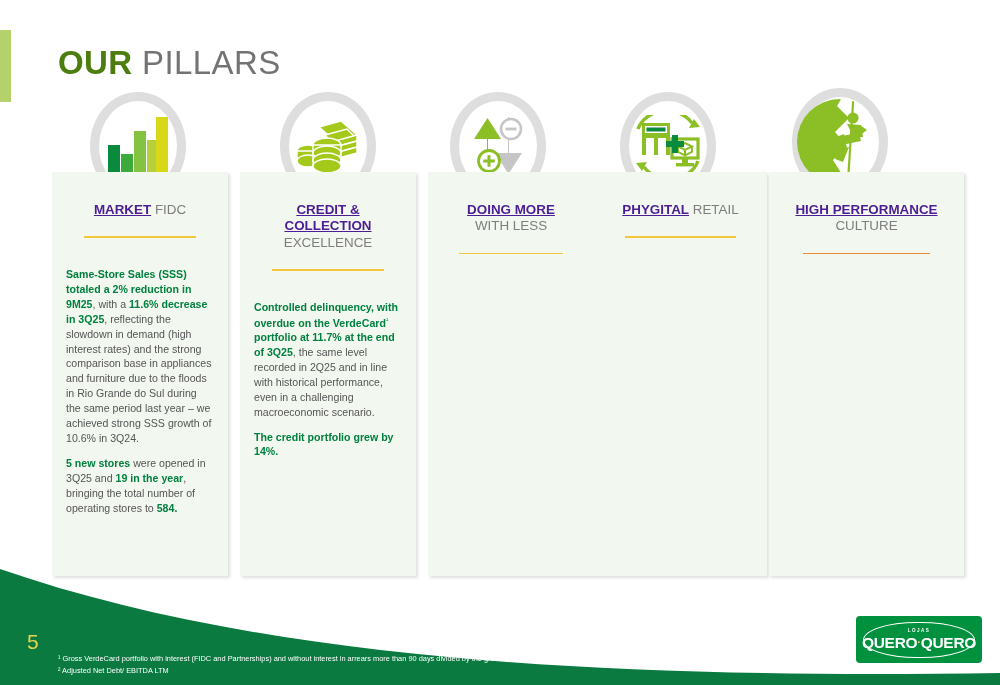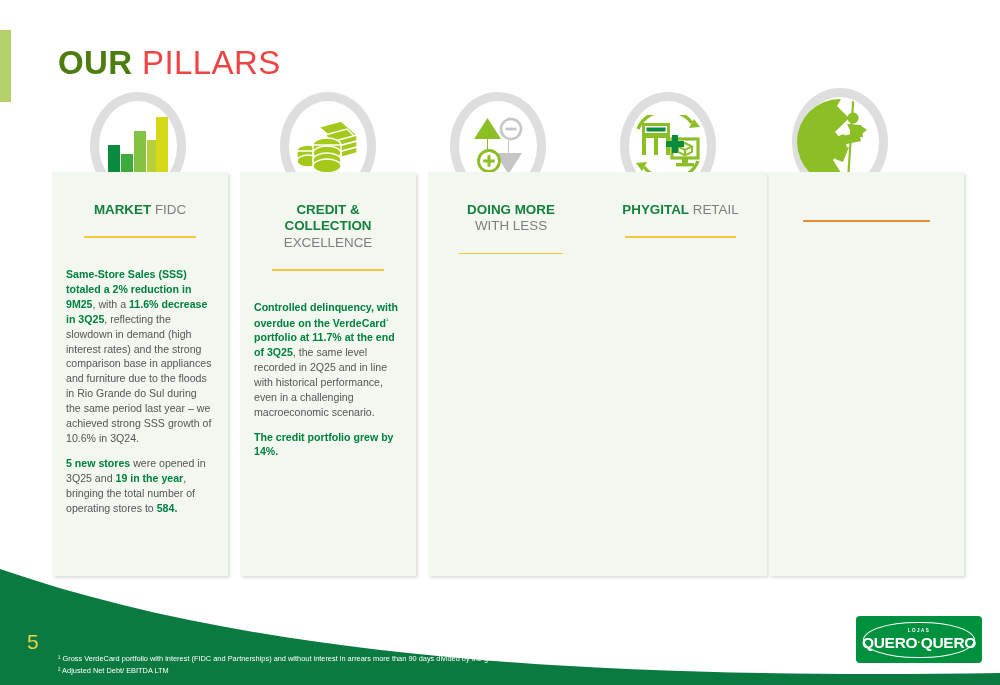--- a/index.html
+++ b/index.html
@@ -25,21 +25,21 @@
 
   
   .title {
     position: absolute;
     left: 58px; top: 44px;
     font-size: 33px;
     letter-spacing: 0.4px;
     white-space: nowrap;
   }
   .title .t-bold { font-weight: bold; color: #4d7c0f; }
-  .title .t-light { font-weight: normal; color: #ef4444; }
+  .title .t-light { font-weight: normal; color: #737373; }
 
   
   .swoosh {
     position: absolute;
     left: 0; bottom: 0;
     width: 1000px; height: 130px;
   }
 
   
   .page-num {
@@ -105,21 +105,21 @@
   .card.c1 { left: 188px; width: 176px; }
   .card.c2 { left: 376px; width: 166px; }
   .card.c3 { left: 542px; width: 173px; height: 404px; }
   .card.c4 { left: 717px; width: 195px; height: 404px; }
 
   .card-title {
     text-align: center;
     line-height: 1.22;
     font-size: 13.4px;
   }
-  .card-title .ct-bold { font-weight: bold; color: #15803d; }
+  .card-title .ct-bold { font-weight: bold; color: #4c1d95; text-decoration: underline; }
   .card-title .ct-light { font-weight: normal; color: #7e7e7e; }
 
   .divider {
     width: 76%;
     height: 1.6px;
     margin: 18px auto 0 auto;
     background: #f2c73c;
   }
   .divider.orange { background: #ea8a33; }
 
@@ -289,20 +289,23 @@
     </div>
 
     <div class="card c3">
       <div class="card-title">
         <span class="ct-bold">PHYGITAL</span><span class="ct-light"> RETAIL</span>
       </div>
       <div class="divider" style="background: rgb(242, 199, 60);"></div>
     </div>
 
     <div class="card c4">
+      <div class="card-title">
+        <span class="ct-bold">HIGH PERFORMANCE</span><br><span class="ct-light">CULTURE</span>
+      </div>
       <div class="divider orange" style="background: rgb(234, 138, 51);"></div>
     </div>
 
   </div>
 
   <svg class="swoosh" viewBox="0 0 1000 130" preserveAspectRatio="none">
     <path d="M0 14 C 260 104, 600 124, 1000 118 L1000 130 L0 130 Z" fill="#0a7a40"></path>
   </svg>
 
   <div class="page-num">5</div>

